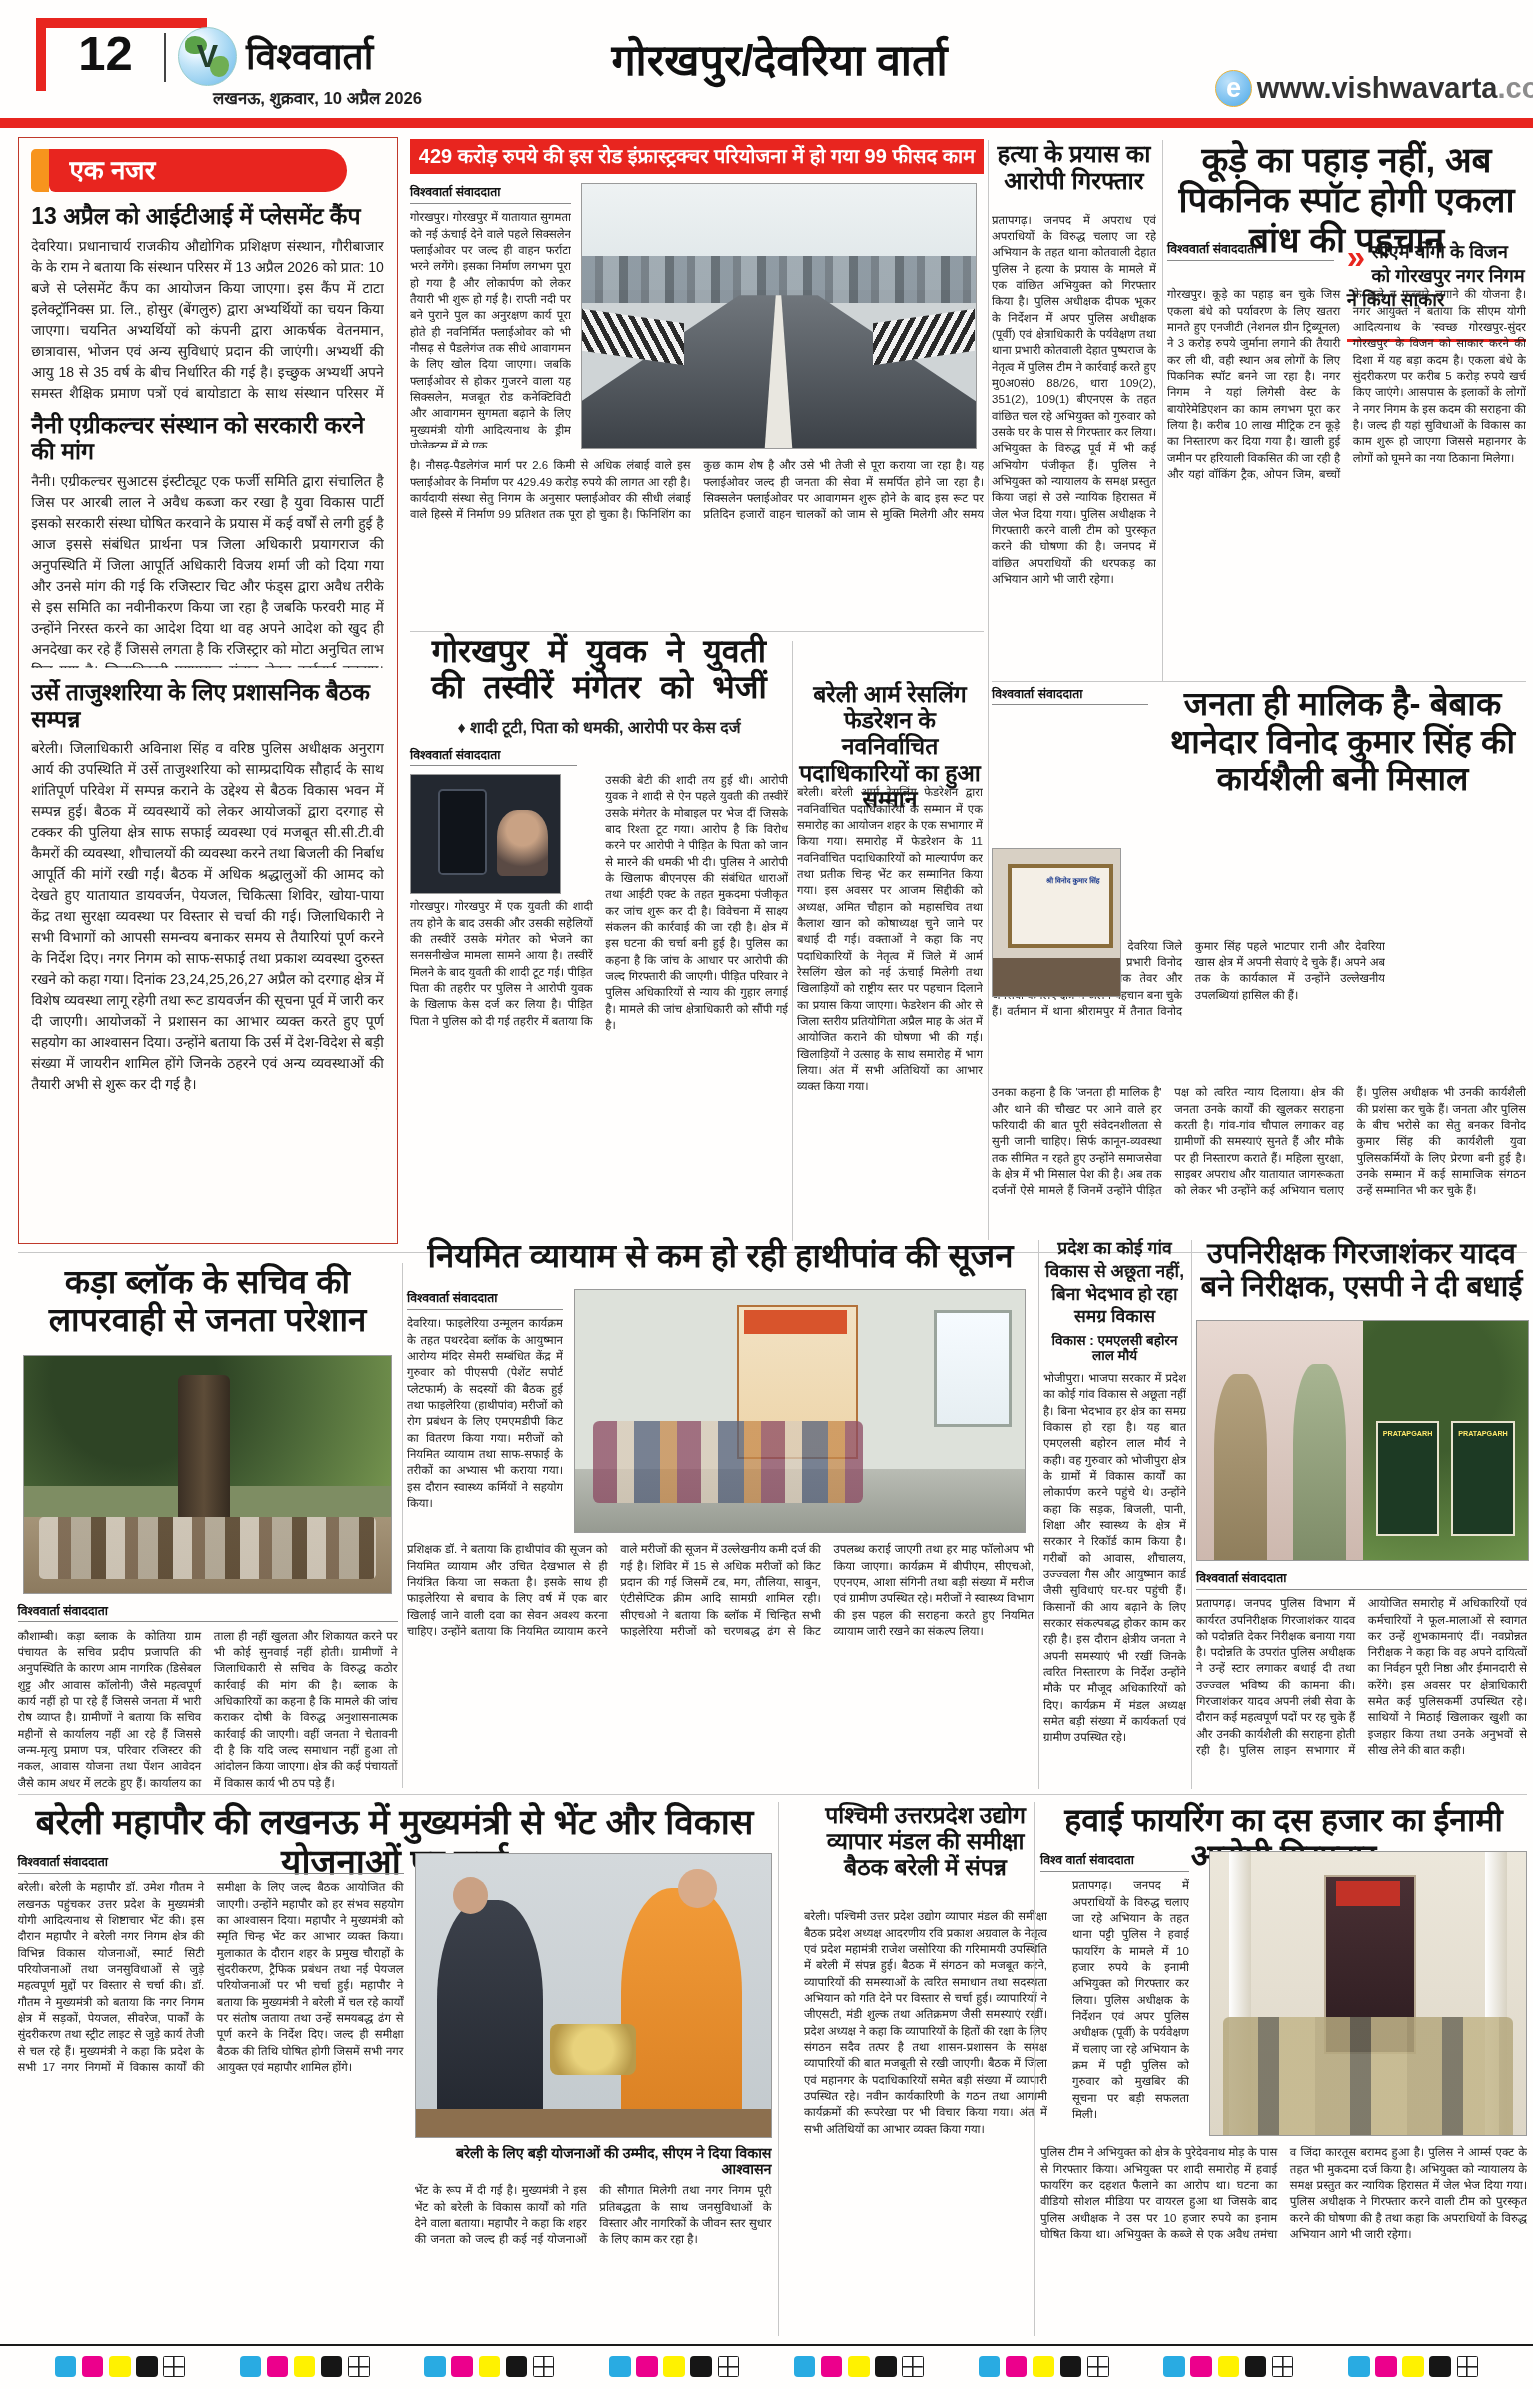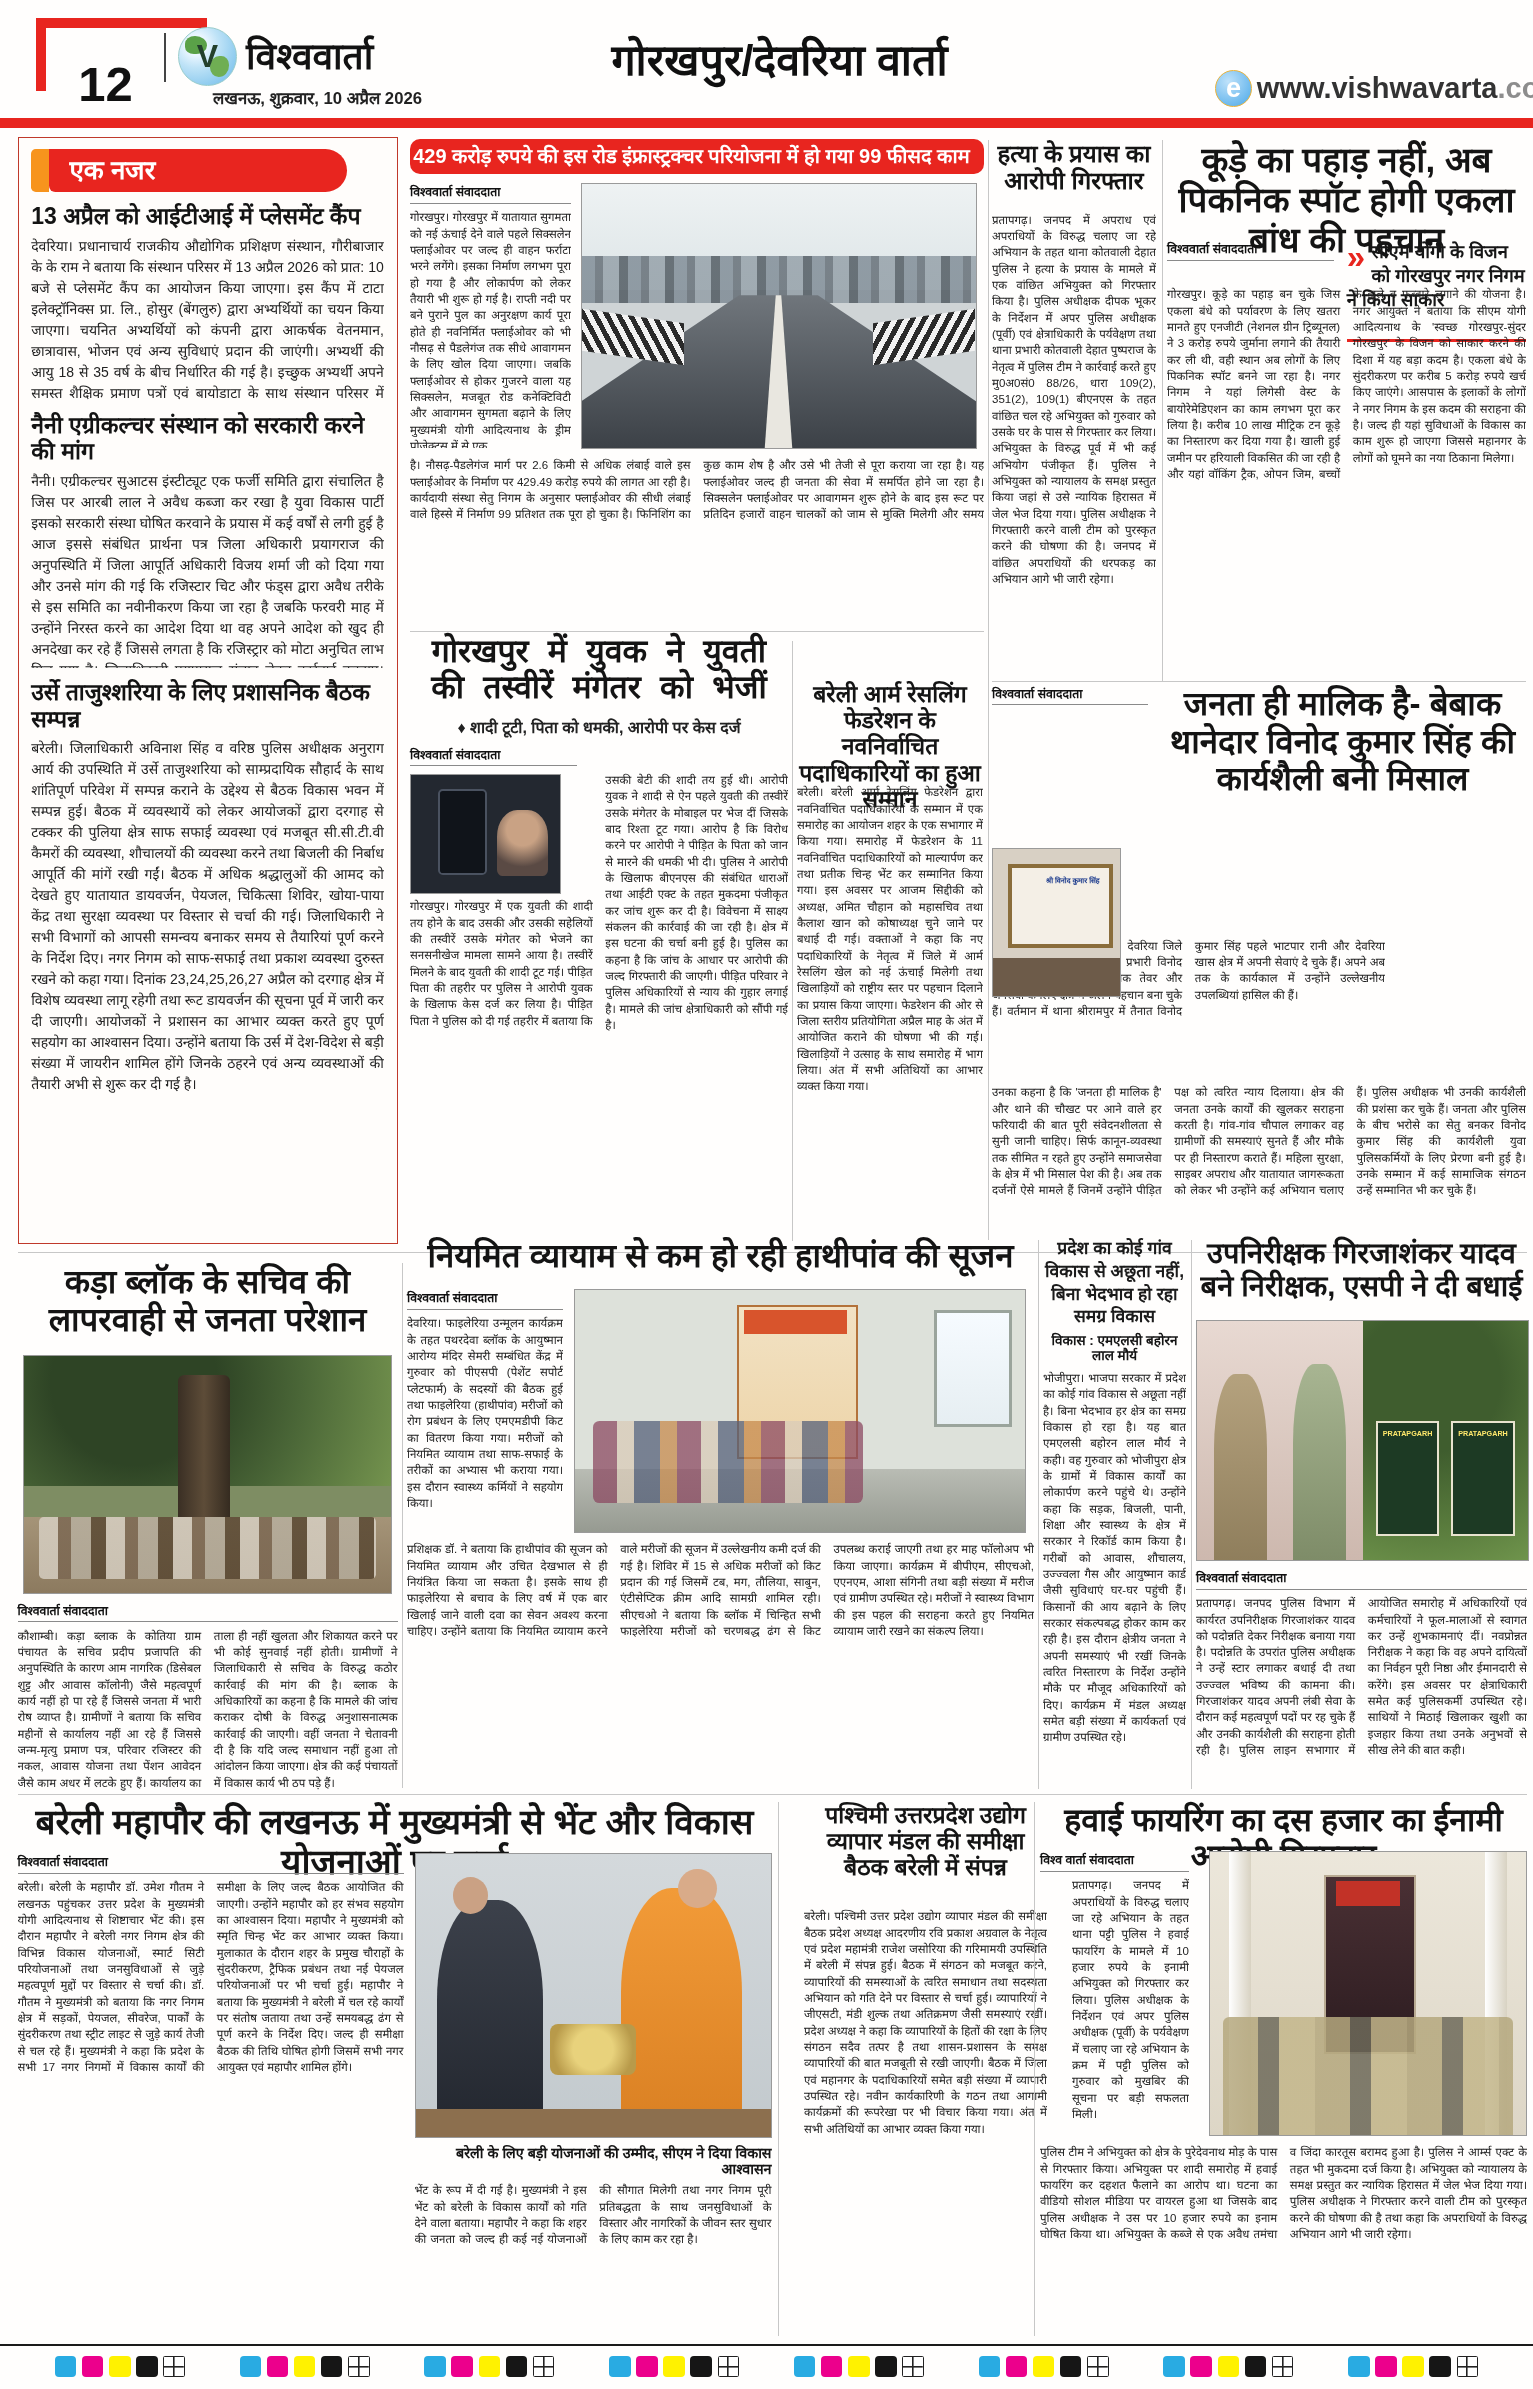--- a/index.html
+++ b/index.html
@@ -28,41 +28,41 @@
   .globe::after{content:"";position:absolute;right:7.2px;bottom:8px;width:19px;height:20.7px;border-radius:55% 45% 60% 50%;background:#6fae53;}
   .globe span{position:absolute;left:0;right:0;top:9.5px;text-align:center;font-size:32px;font-weight:800;color:#23402c;z-index:2;}
   .e-icon{width:35px;height:35px;border-radius:50%;background:radial-gradient(circle at 35% 30%,#bfe2fa,#4aa8e8);color:#fff;font-weight:800;font-size:27px;text-align:center;line-height:35px;border:1.6px solid #e8b23a;}
   
   #ek-box{border:1.6px solid #c0392b;background:#fffdfb;}
   .ek-banner{display:flex;align-items:stretch;height:43px;width:316px;}
   .ek-banner .tab{width:17.5px;background:#f7941d;border-radius:4.8px 0 0 4.8px;}
   .ek-banner .bar{flex:1;background:#e8251f;border-radius:0 22px 22px 6.4px;color:#fff;font-size:26px;font-weight:800;line-height:43px;padding-left:20.7px;}
   .brief-h{font-size:23px;font-weight:800;color:#131313;line-height:1.15;margin:11px 0 6.4px 0;}
   
-  .subbar{background:#e8251f;color:#fff;font-weight:800;font-size:20px;line-height:1.2;padding:5.6px 3.2px;border-radius:10px;}
+  .subbar{background:#e8251f;color:#fff;font-weight:800;font-size:20px;text-align:center;line-height:1.2;padding:5.6px 3.2px;}
   .pullq{font-size:18.3px;font-weight:700;line-height:1.3;color:#161616;}
   .pullq .mark{color:#e8251f;font-size:33px;font-weight:800;line-height:1;float:left;margin-right:6.4px;}
   .kicker{font-size:17.5px;font-weight:800;text-align:center;line-height:1.3;}
   
   .ph-layer{position:absolute;}
   .reg-strip{position:absolute;left:0;right:0;display:flex;justify-content:space-evenly;align-items:center;}
   .reg-group{display:flex;gap:5.6px;}
   .reg-sq{width:21.5px;height:21.5px;border-radius:4px;}
   .reg-cross{background:#fff !important;border:1.6px solid #222;box-sizing:border-box;border-radius:1.6px;
     background-image:linear-gradient(#222,#222),linear-gradient(#222,#222) !important;
     background-size:1.6px 100%,100% 1.6px !important;background-position:center,center !important;background-repeat:no-repeat !important;}
 </style>
 </head>
 <body>
 
 <div id="page">
 
   <div class="abs red" style="left:36px;top:17.5px;width:171px;height:10.3px;"></div>
   <div class="abs red" style="left:36px;top:17.5px;width:10.3px;height:73px;"></div>
-  <div class="abs" id="page-num" style="left:62px;top:25.4px;width:87px;text-align:center;margin-top:31px;">12</div>
+  <div class="abs" id="page-num" style="left:62px;top:25.4px;width:87px;text-align:center;">12</div>
   <div class="abs" style="left:164px;top:33px;width:1.6px;height:49px;background:#444;"></div>
   <div class="abs globe" style="left:178px;top:27px;">
       <span>V</span>
     </div>
   <div class="abs" id="logo-text" style="left:246px;top:29px;">विश्ववार्ता</div>
   <div class="abs" id="dateline" style="left:213px;top:86px;">लखनऊ,  शुक्रवार, 10 अप्रैल 2026</div>
   <div class="abs" id="section-title" style="left:525px;top:29px;width:509px;text-align:center;">गोरखपुर/देवरिया वार्ता</div>
   <div class="abs" style="left:1215px;top:70px;display:flex;align-items:center;gap:4.8px;">
     <div class="e-icon">e</div>
     <div id="website"><span>www.vishwavarta</span><span class="tld">.com</span></div>

